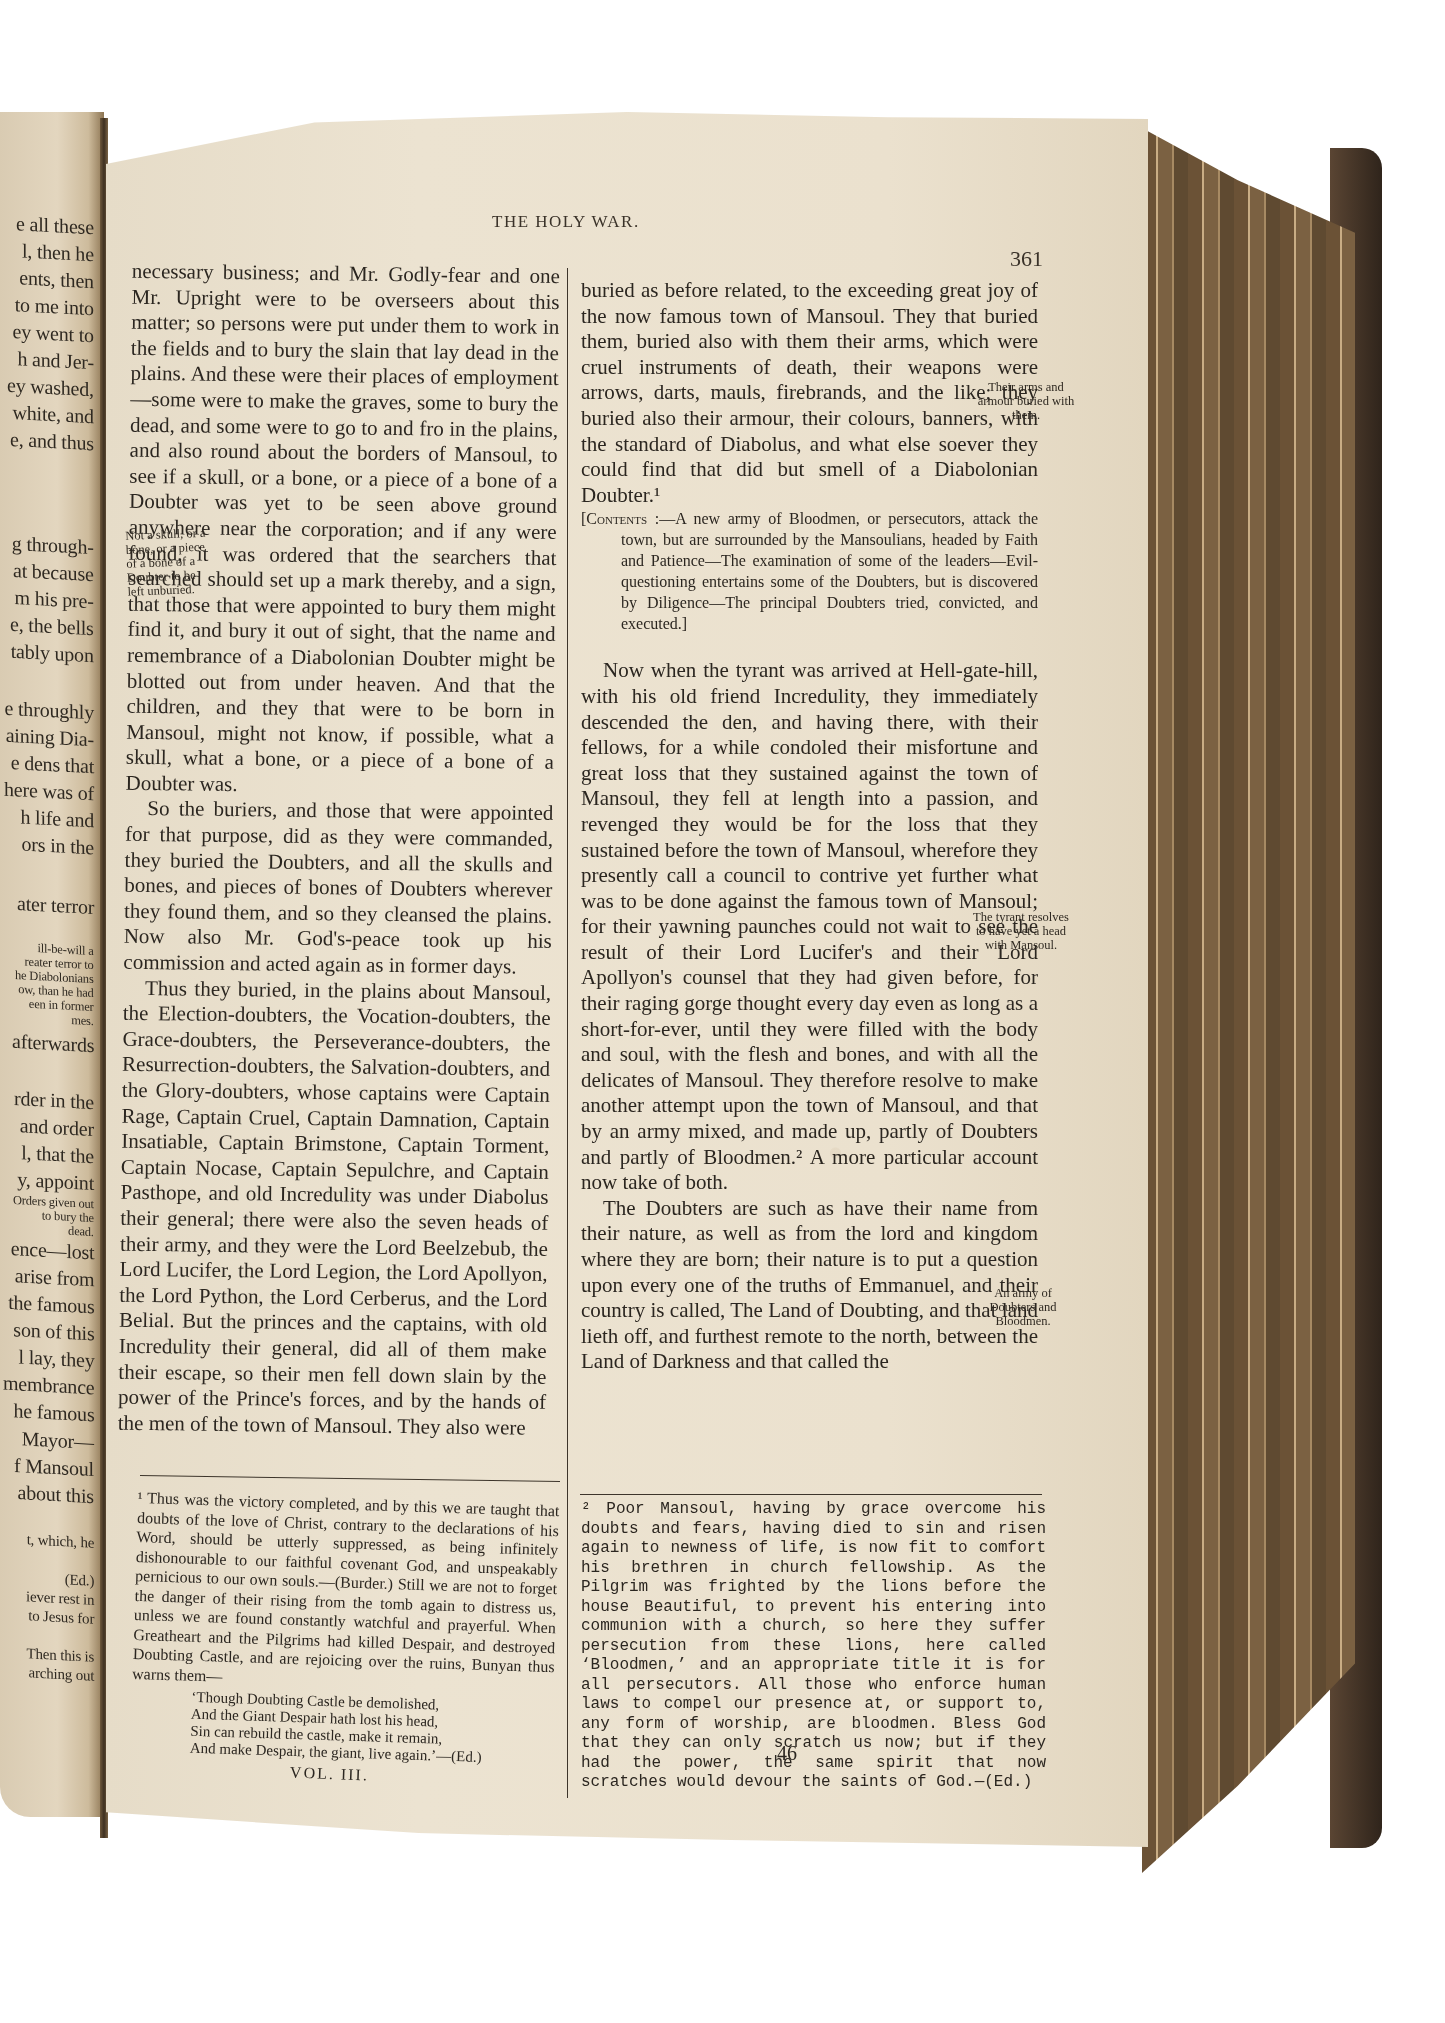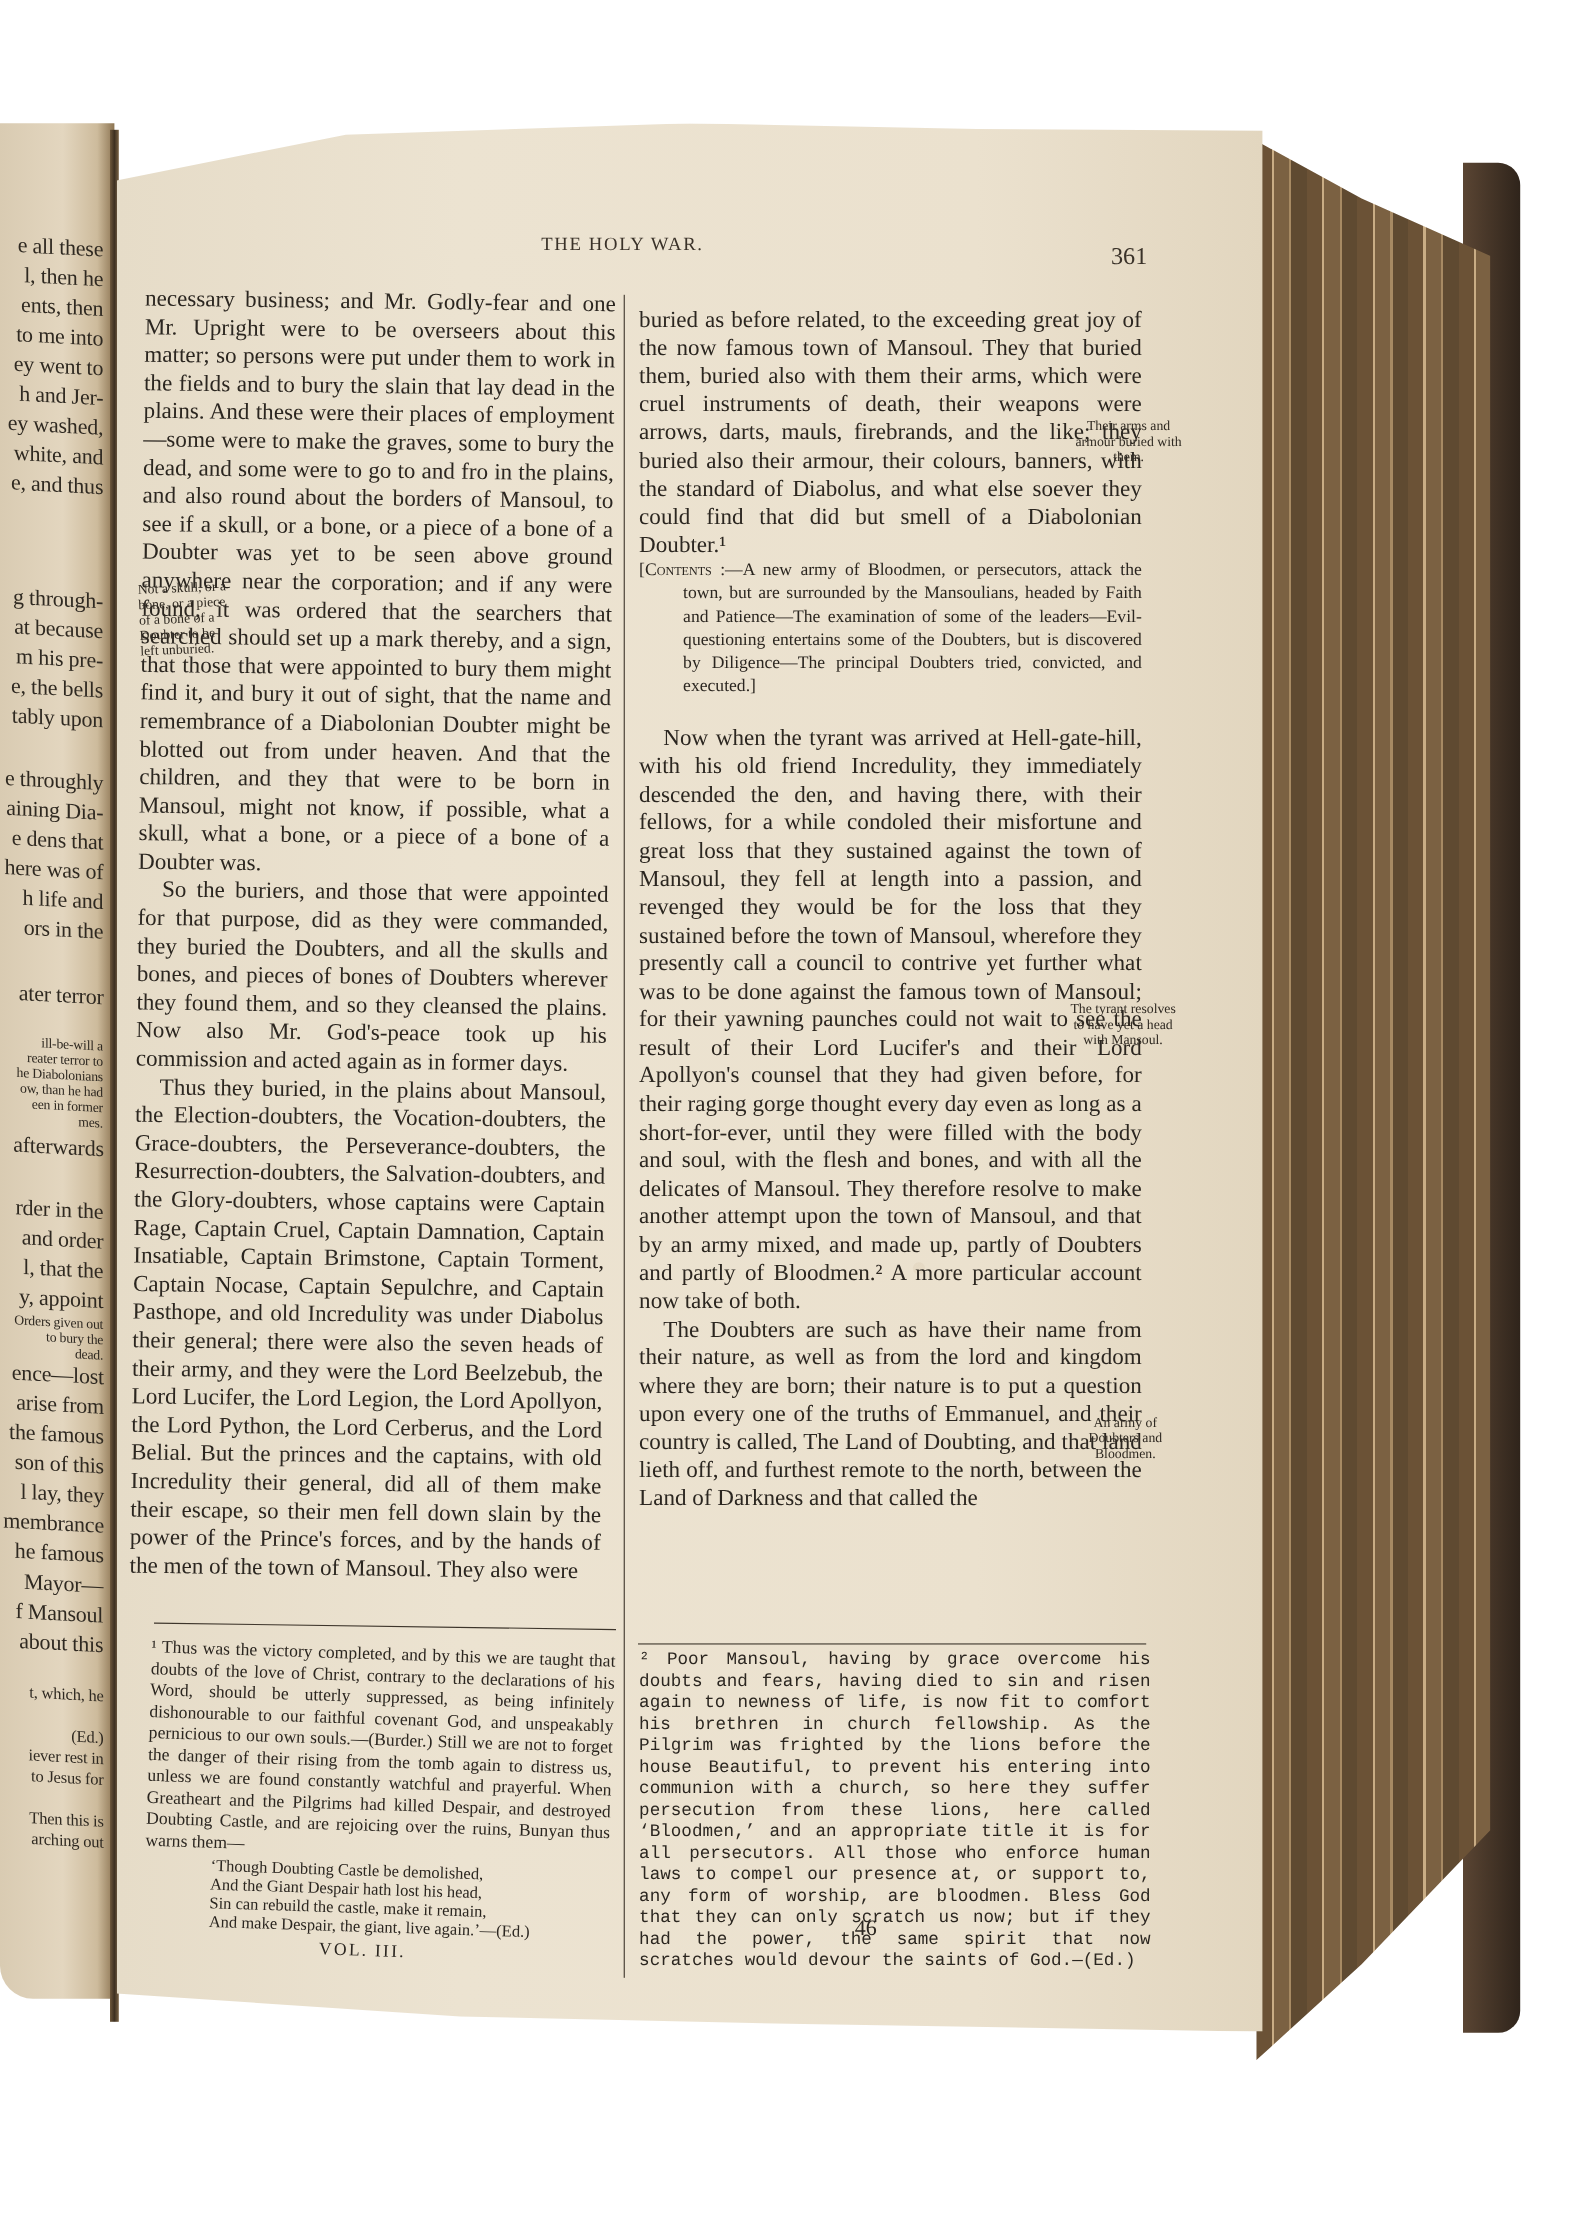--- a/index.html
+++ b/index.html
@@ -39,21 +39,21 @@
     clip-path: polygon(0 0, 45% 3%, 100% 6%, 100% 88%, 45% 95%, 0 100%);
   }
   .cover-back {
     position:absolute; left:1330px; top:148px; width:52px; height:1700px;
     background:linear-gradient(90deg,#5a4533,#2f241b); border-radius:0 20px 20px 0;
   }
   .running-head {
     position:absolute; top:212px; left:492px; font-size:17px; letter-spacing:1.5px; color:#3a3229;
   }
   .page-number {
-    position:absolute; top:220px; left:1010px; font-size:22px; color:#3a3229;
+    position:absolute; top:246px; left:1010px; font-size:22px; color:#3a3229;
   }
   .col { position:absolute; font-size:21px; line-height:25.6px; text-align:justify; color:#2b2620; }
   .col-left { left:132px; top:264px; width:428px; transform:rotate(0.7deg); transform-origin:top right; }
   .col-right { left:581px; top:278px; width:457px; }
   .col p { margin:0; }
   .col .indent { text-indent:22px; }
   .rule-v { position:absolute; left:567px; top:268px; width:1px; height:1530px; background:#3d352b; }
   .sidenote {
     font-size:12.5px; line-height:14px; text-align:center; color:#2f2921;
   }

